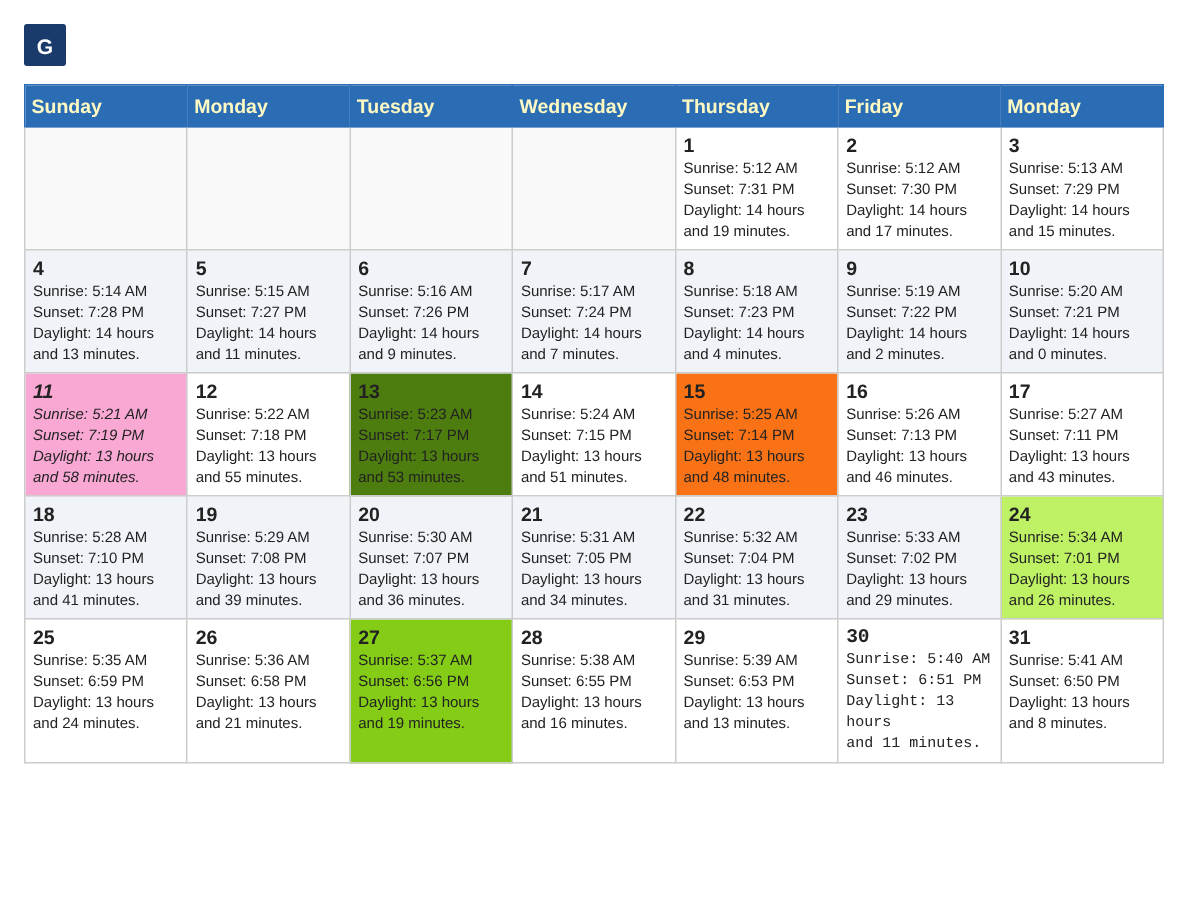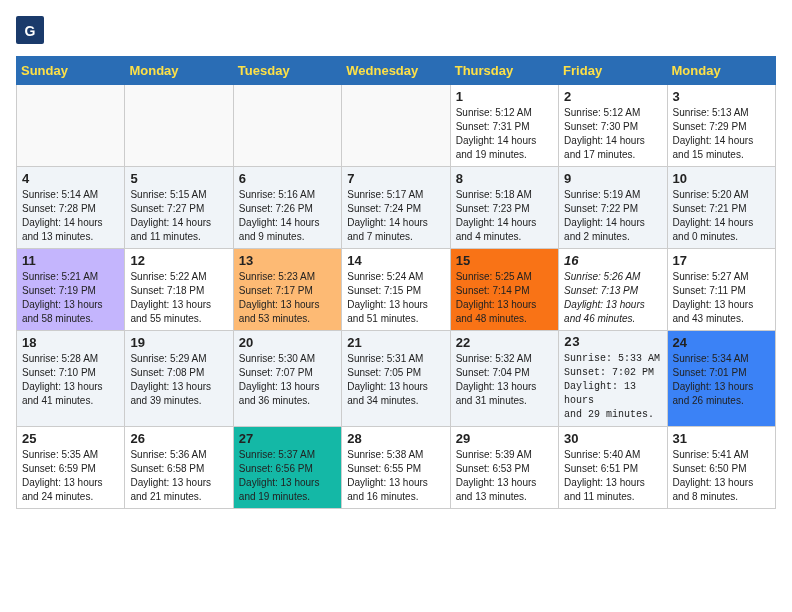--- a/index.html
+++ b/index.html
@@ -36,21 +36,21 @@
     .location {
       font-size: 16px;
       color: #444;
     }
     .calendar {
       width: 100%;
       border-collapse: collapse;
     }
     .calendar th {
       background: #2a6db5;
-      color: #fde047;
+      color: #fef9c3;
       font-size: 13px;
       font-weight: bold;
       padding: 6px 4px;
       text-align: left;
       border: 1px solid #2a6db5;
     }
     .calendar td {
       vertical-align: top;
       border: 1px solid #ccc;
       padding: 4px 5px;
@@ -156,41 +156,41 @@
         <td style="background: rgb(240, 244, 248);">
           <span class="day-num">9</span>
           <div class="day-info">Sunrise: 5:19 AM<br>Sunset: 7:22 PM<br>Daylight: 14 hours<br>and 2 minutes.</div>
         </td>
         <td style="background: rgb(240, 244, 248);">
           <span class="day-num">10</span>
           <div class="day-info">Sunrise: 5:20 AM<br>Sunset: 7:21 PM<br>Daylight: 14 hours<br>and 0 minutes.</div>
         </td>
       </tr>
       <tr>
-        <td style="background: #c4b5fd;">
+        <td style="background: #f9a8d4; font-style: italic;">
           <span class="day-num">11</span>
           <div class="day-info">Sunrise: 5:21 AM<br>Sunset: 7:19 PM<br>Daylight: 13 hours<br>and 58 minutes.</div>
         </td>
         <td style="background: rgb(255, 255, 255);">
           <span class="day-num">12</span>
           <div class="day-info">Sunrise: 5:22 AM<br>Sunset: 7:18 PM<br>Daylight: 13 hours<br>and 55 minutes.</div>
         </td>
-        <td style="background: #fdba74;">
+        <td style="background: #4d7c0f;">
           <span class="day-num">13</span>
           <div class="day-info">Sunrise: 5:23 AM<br>Sunset: 7:17 PM<br>Daylight: 13 hours<br>and 53 minutes.</div>
         </td>
         <td style="background: rgb(255, 255, 255);">
           <span class="day-num">14</span>
           <div class="day-info">Sunrise: 5:24 AM<br>Sunset: 7:15 PM<br>Daylight: 13 hours<br>and 51 minutes.</div>
         </td>
         <td style="background: #f97316;">
           <span class="day-num">15</span>
           <div class="day-info">Sunrise: 5:25 AM<br>Sunset: 7:14 PM<br>Daylight: 13 hours<br>and 48 minutes.</div>
         </td>
-        <td style="background: rgb(255, 255, 255); font-style: italic;">
+        <td style="background: rgb(255, 255, 255);">
           <span class="day-num">16</span>
           <div class="day-info">Sunrise: 5:26 AM<br>Sunset: 7:13 PM<br>Daylight: 13 hours<br>and 46 minutes.</div>
         </td>
         <td style="background: rgb(255, 255, 255);">
           <span class="day-num">17</span>
           <div class="day-info">Sunrise: 5:27 AM<br>Sunset: 7:11 PM<br>Daylight: 13 hours<br>and 43 minutes.</div>
         </td>
       </tr>
       <tr>
         <td style="background: rgb(240, 244, 248);">
@@ -206,51 +206,51 @@
           <div class="day-info">Sunrise: 5:30 AM<br>Sunset: 7:07 PM<br>Daylight: 13 hours<br>and 36 minutes.</div>
         </td>
         <td style="background: rgb(240, 244, 248);">
           <span class="day-num">21</span>
           <div class="day-info">Sunrise: 5:31 AM<br>Sunset: 7:05 PM<br>Daylight: 13 hours<br>and 34 minutes.</div>
         </td>
         <td style="background: rgb(240, 244, 248); margin-left: 32px;">
           <span class="day-num">22</span>
           <div class="day-info">Sunrise: 5:32 AM<br>Sunset: 7:04 PM<br>Daylight: 13 hours<br>and 31 minutes.</div>
         </td>
-        <td style="background: rgb(240, 244, 248); font-family: Liberation Mono, monospace;">
+        <td style="background: rgb(240, 244, 248);">
           <span class="day-num">23</span>
           <div class="day-info">Sunrise: 5:33 AM<br>Sunset: 7:02 PM<br>Daylight: 13 hours<br>and 29 minutes.</div>
         </td>
-        <td style="background: #3b82f6; margin-left: 43px;">
+        <td style="background: #bef264; margin-left: 43px;">
           <span class="day-num">24</span>
           <div class="day-info">Sunrise: 5:34 AM<br>Sunset: 7:01 PM<br>Daylight: 13 hours<br>and 26 minutes.</div>
         </td>
       </tr>
       <tr>
         <td style="background: rgb(255, 255, 255);">
           <span class="day-num">25</span>
           <div class="day-info">Sunrise: 5:35 AM<br>Sunset: 6:59 PM<br>Daylight: 13 hours<br>and 24 minutes.</div>
         </td>
         <td style="background: rgb(255, 255, 255);">
           <span class="day-num">26</span>
           <div class="day-info">Sunrise: 5:36 AM<br>Sunset: 6:58 PM<br>Daylight: 13 hours<br>and 21 minutes.</div>
         </td>
-        <td style="background: #14b8a6;">
+        <td style="background: #84cc16;">
           <span class="day-num">27</span>
           <div class="day-info">Sunrise: 5:37 AM<br>Sunset: 6:56 PM<br>Daylight: 13 hours<br>and 19 minutes.</div>
         </td>
         <td style="background: rgb(255, 255, 255);">
           <span class="day-num">28</span>
           <div class="day-info">Sunrise: 5:38 AM<br>Sunset: 6:55 PM<br>Daylight: 13 hours<br>and 16 minutes.</div>
         </td>
         <td style="background: rgb(255, 255, 255);">
           <span class="day-num">29</span>
           <div class="day-info">Sunrise: 5:39 AM<br>Sunset: 6:53 PM<br>Daylight: 13 hours<br>and 13 minutes.</div>
         </td>
-        <td style="background: rgb(255, 255, 255);">
+        <td style="background: rgb(255, 255, 255); font-family: Liberation Mono, monospace;">
           <span class="day-num">30</span>
           <div class="day-info">Sunrise: 5:40 AM<br>Sunset: 6:51 PM<br>Daylight: 13 hours<br>and 11 minutes.</div>
         </td>
         <td style="background: rgb(255, 255, 255); margin-top: 40px;">
           <span class="day-num">31</span>
           <div class="day-info">Sunrise: 5:41 AM<br>Sunset: 6:50 PM<br>Daylight: 13 hours<br>and 8 minutes.</div>
         </td>
       </tr>
     </tbody>
 </table>

